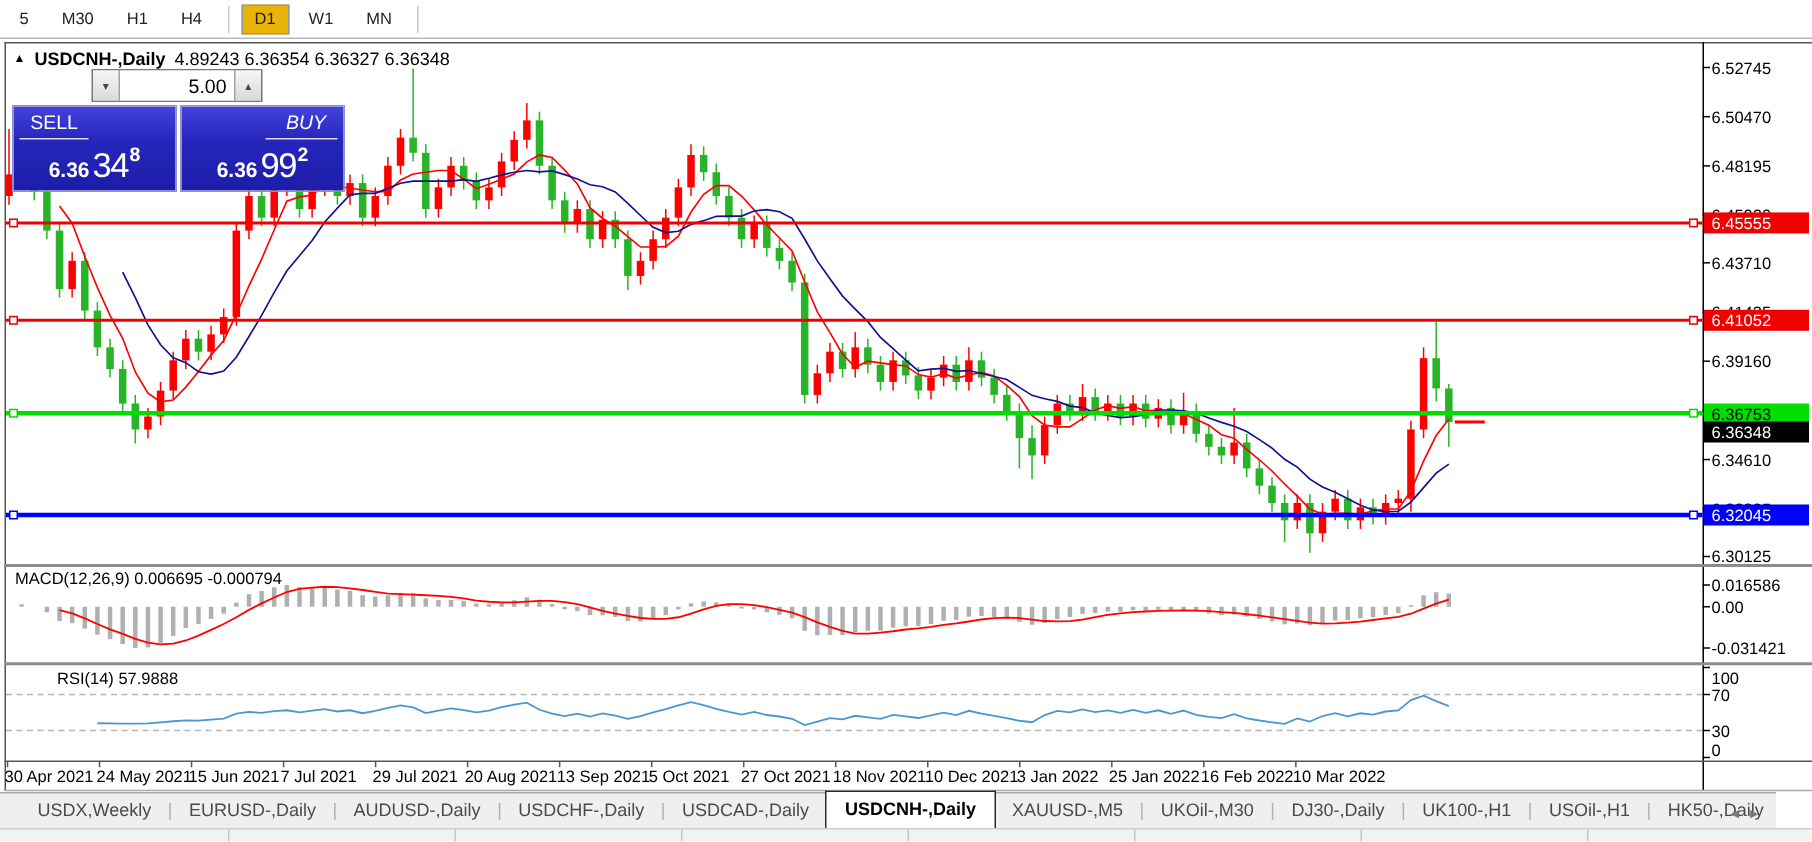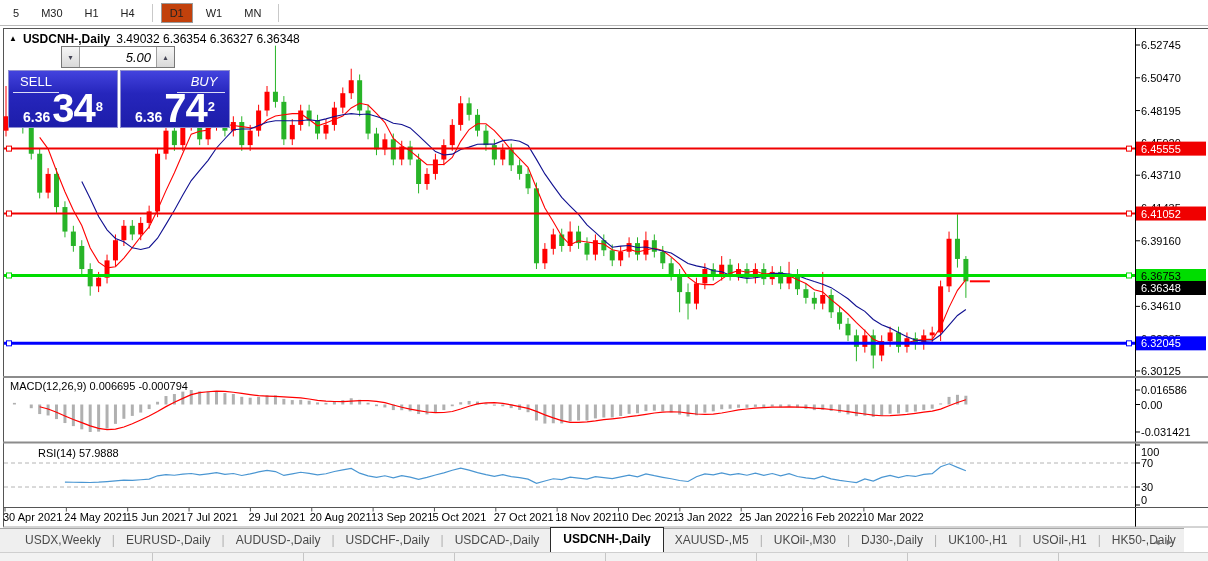--- a/index.html
+++ b/index.html
@@ -6,21 +6,21 @@
   html,body { width:1208px; height:561px; overflow:hidden; background:#fff;
     font-family:"Liberation Sans", sans-serif; }
   #stage { position:relative; width:1208px; height:561px; background:#fff; }
 
   
   .toolbar { position:absolute; left:0; top:0; width:1208px; height:26px;
     background:#ffffff; border-bottom:1px solid #b9b9b9; display:flex;
     align-items:center; padding-left:2px; z-index:6; }
   .tb-btn { font-size:11px; color:#222; padding:3px 8px; margin:0 2px;
     border:1px solid transparent; cursor:default; }
-  .tb-btn.active { background:#c2410c; border:1px solid #9a9a9a; }
+  .tb-btn.active { background:#eab308; border:1px solid #9a9a9a; }
   .tb-sep { width:1px; height:18px; background:#c9c9c9; margin:0 6px; }
 
   
   .chart-header { position:absolute; left:9px; top:32px; z-index:5;
     font-size:12px; color:#000; display:flex; align-items:center; gap:6px; }
   .chart-header .tri { font-size:8px; line-height:8px; color:#000; }
   .chart-header .sym { font-weight:700; }
 
   
   .trade-widget { position:absolute; left:8px; top:46px; width:222px; height:58px; z-index:5; }
@@ -30,30 +30,30 @@
   .tw-left { left:0; } .tw-right { left:112px; }
   .tw-btnlabel { position:absolute; top:3px; color:#fff; font-size:13px; text-align:center; cursor:pointer; }
   .tw-left .tw-btnlabel { left:2px; width:50px; }
   .tw-right .tw-btnlabel { left:58px; width:50px;font-style:italic; }
   .tw-ul { position:absolute; top:21px; height:1px; background:#dcdcf5; }
   .tw-left .tw-ul { left:4px; width:46px; }
   .tw-right .tw-ul { left:56px; width:48px; }
   .tw-quote { position:absolute; bottom:2px; left:0; right:0; display:flex;
     align-items:baseline; justify-content:center; color:#fff; }
   .tw-quote .small { font-size:14px; font-weight:700; margin-right:2px; }
-  .tw-quote .big { font-size:40px; font-weight:700; line-height:30px; letter-spacing:-1px; }
+  .tw-quote .big { font-size:23px; font-weight:400; line-height:30px; letter-spacing:-1px; }
   .tw-quote .sup { font-size:13px; font-weight:700; position:relative; top:-11px; margin-left:1px; }
   .tw-spin { position:absolute; left:53px; top:0; width:114px; height:22px;
     background:#fff; border:1px solid #777; display:flex; z-index:2; }
   .tw-spin .sbtn { width:18px; background:linear-gradient(#f6f6f6,#d9d9d9);
     font-size:8px; color:#445; display:flex; align-items:center; justify-content:center; cursor:pointer; }
   .tw-spin .sbtn.down { border-right:1px solid #a0a0a0; }
   .tw-spin .sbtn.up   { border-left:1px solid #a0a0a0; }
   .tw-spin .vol { flex:1; font-size:13px; color:#000; text-align:right;
-    padding:3px 5px 0 0; background:#fff;font-style:italic; }
+    padding:3px 5px 0 0; background:#fff; }
 
   
   .ind-label { position:absolute; left:10px; font-size:11px; color:#000; z-index:4; }
   #macd-label { top:380px; }
   #rsi-label  { top:447px;padding-left:28px; }
 
   
   .tabsbar { position:absolute; left:0; top:528px; width:1184px; height:24px;
     background:#efefef; border-top:1px solid #a8a8a8; display:flex;
     align-items:flex-end; z-index:6; padding-left:14px; }
@@ -573,39 +573,39 @@
       <span class="tb-sep"></span>
       <span class="tb-btn active">D1</span>
       <span class="tb-btn">W1</span>
       <span class="tb-btn">MN</span>
       <span class="tb-sep"></span>
     </div>
 
   <div class="chart-header">
     <span class="tri">▲</span>
     <span class="sym">USDCNH-,Daily</span>
-    <span class="ohlc">3.49032 6.36354 6.36327 6.36348</span>
+    <span class="ohlc">4.89243 6.36354 6.36327 6.36348</span>
   </div>
 
   <div class="trade-widget">
     <div class="tw-box tw-left">
       <div class="tw-btnlabel">SELL</div>
       <div class="tw-ul"></div>
       <div class="tw-quote">
         <span class="small">6.36</span>
         <span class="big">34</span>
         <span class="sup">8</span>
       </div>
     </div>
     <div class="tw-box tw-right">
       <div class="tw-btnlabel">BUY</div>
       <div class="tw-ul"></div>
       <div class="tw-quote">
         <span class="small">6.36</span>
-        <span class="big">74</span>
+        <span class="big">99</span>
         <span class="sup">2</span>
       </div>
     </div>
     <div class="tw-spin">
       <div class="sbtn down">▾</div>
       <div class="vol">5.00</div>
       <div class="sbtn up">▴</div>
     </div>
   </div>
 

